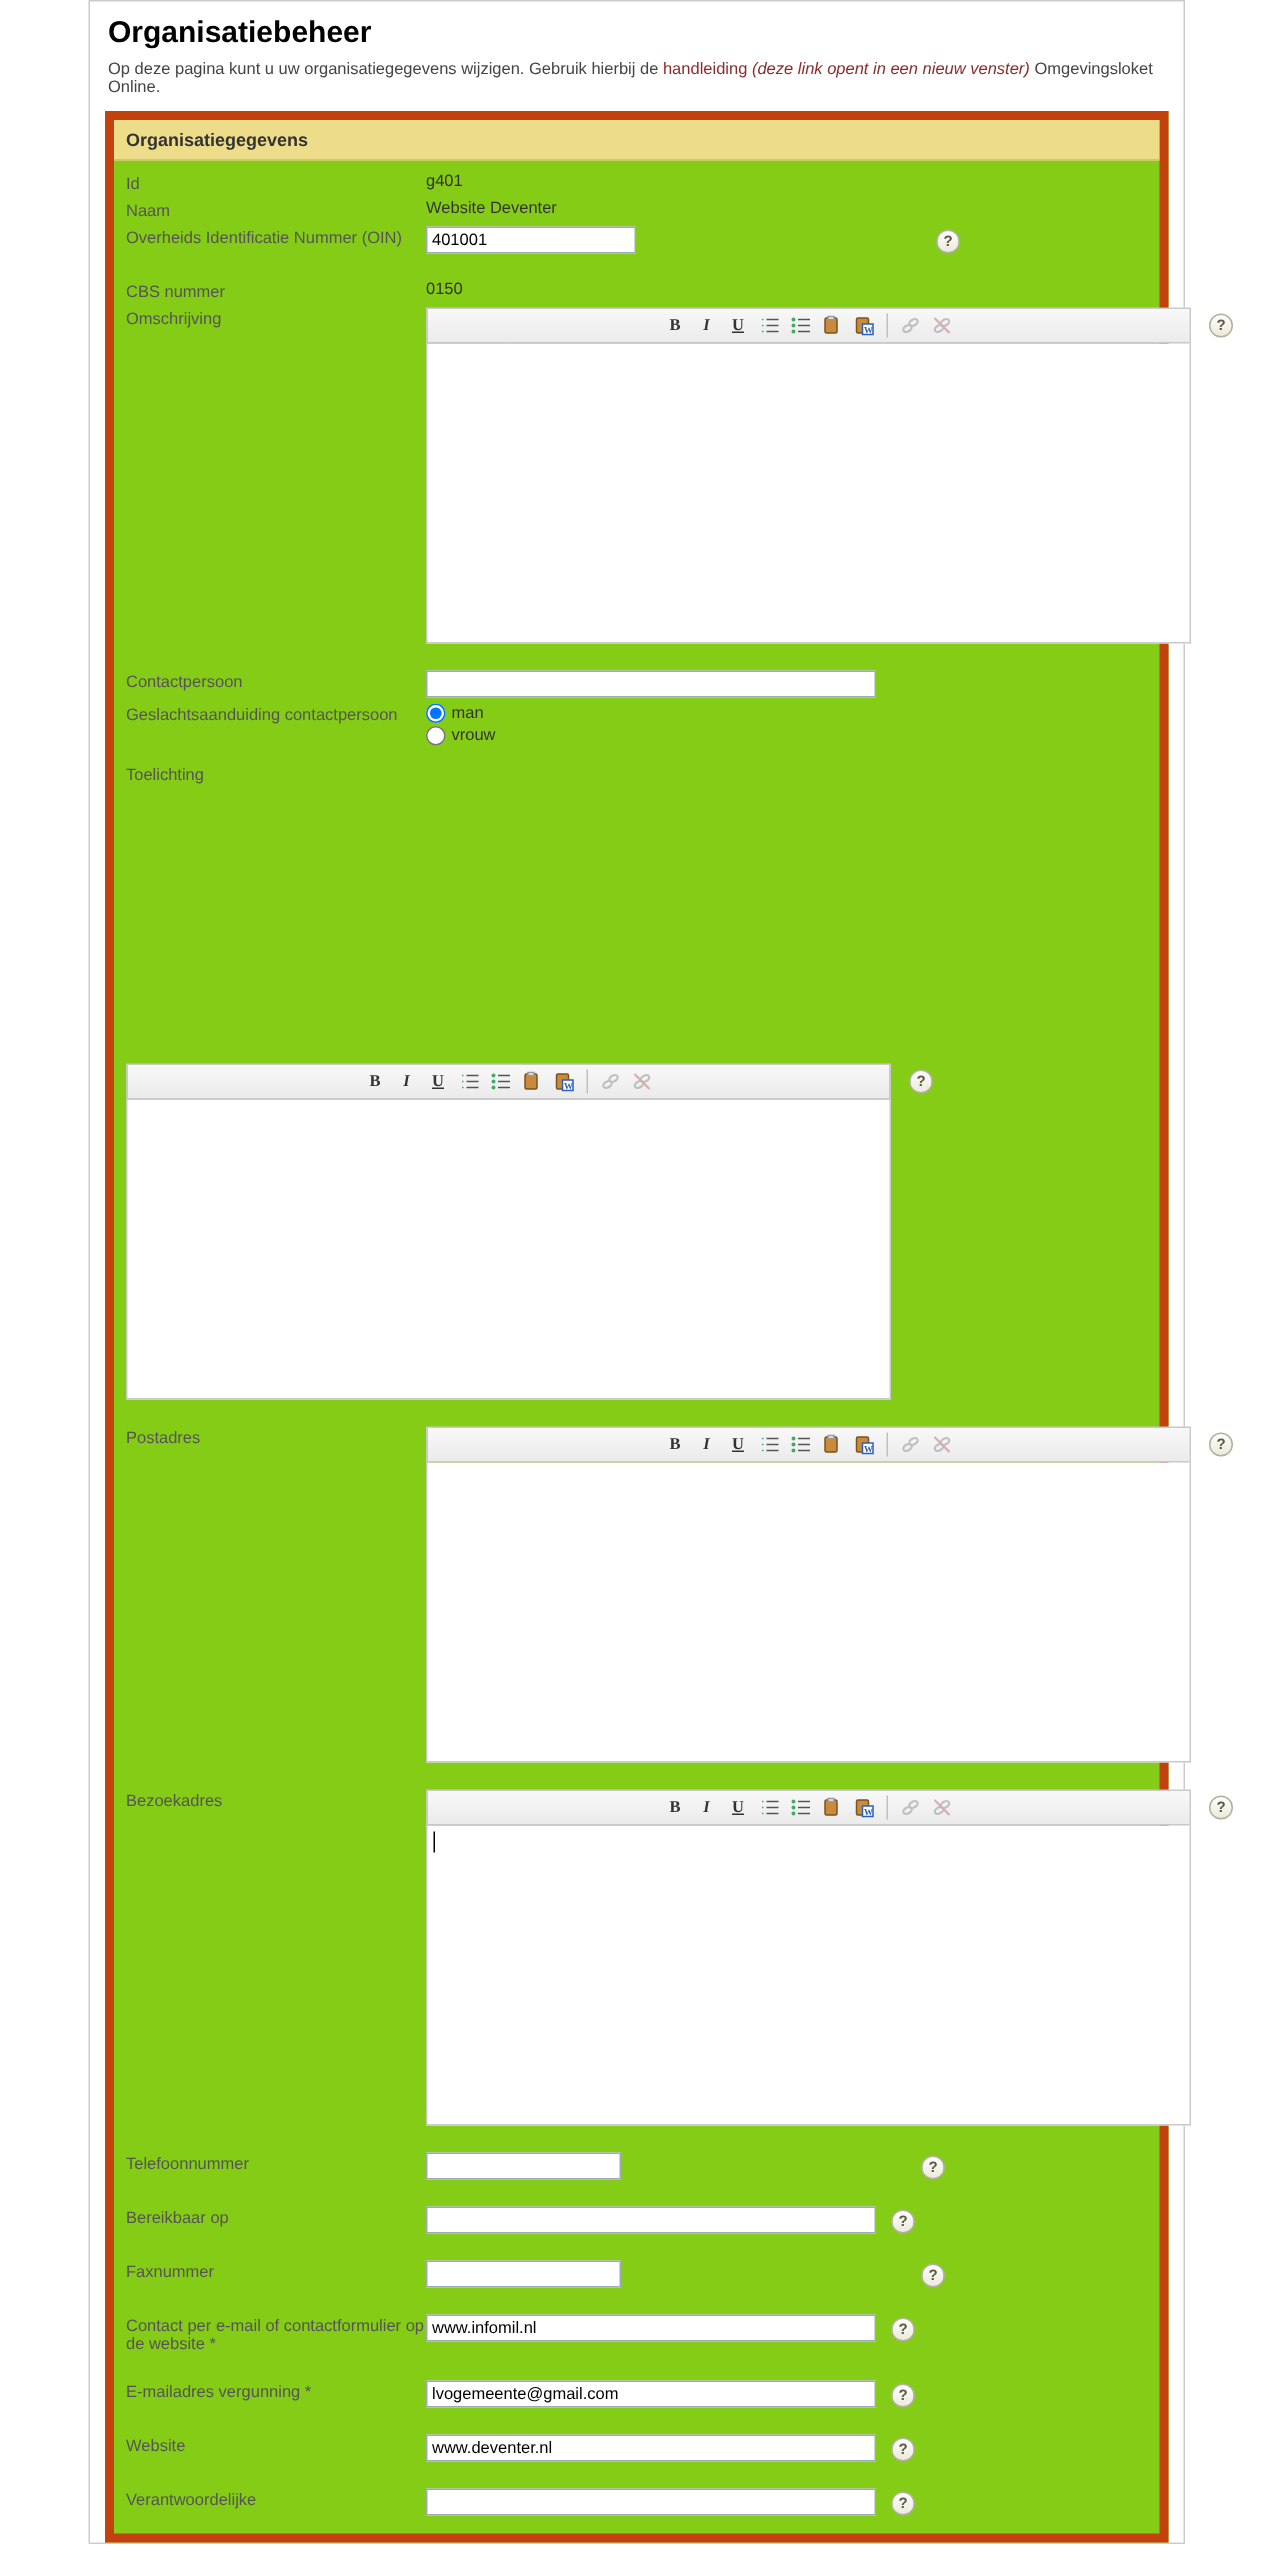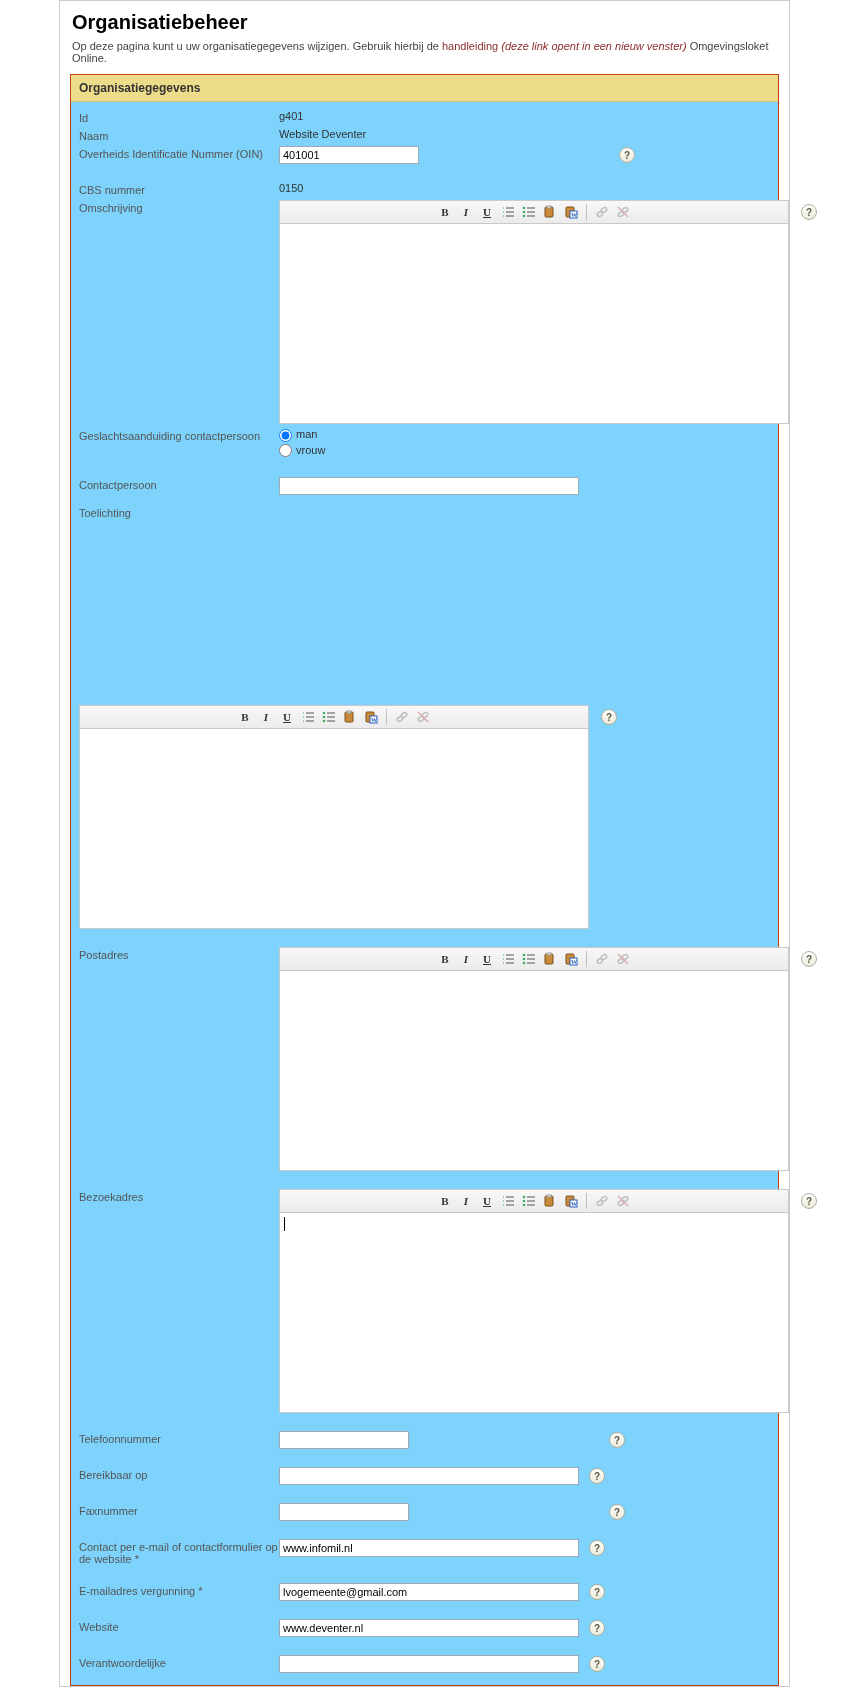--- a/index.html
+++ b/index.html
@@ -30,22 +30,22 @@
     color: #8b2c2c;
     text-decoration: none;
     text-align: center;
   }
   .intro em {
     font-style: italic;
     color: #8b2c2c;
   }
   .panel {
     margin: 0 10px;
-    background: #7dd3fc;
-    border: 1px solid #c2410c;
+    background: #84cc16;
+    border: 6px solid #c2410c;
   }
   .panel-header {
     background: #eddd8a;
     border-bottom: 1px solid #d4c56b;
     padding: 6px 8px;
     font-weight: bold;
     font-size: 12px;
     color: #333;
   }
   .form-body {
@@ -61,21 +61,21 @@
   .label-col {
     width: 200px;
     flex: 0 0 200px;
     padding-top: 2px;
     color: #555;
     font-size: 11px;
   }
   .value-col {
     flex: 1;
     display: flex;
-    align-items: center;
+    align-items: flex-end;
     position: relative;
   }
   .static-val {
     font-size: 11px;
     color: #333;
   }
   input[type="text"] {
     font-family: inherit;
     font-size: 11px;
     padding: 1px 3px;
@@ -286,34 +286,34 @@
                     </svg>
                   </span>
               </div>
               <div class="rte-area" contenteditable="true" style=""></div>
             </div>
             <span class="help rte-help">?</span>
           </div>
         </div>
       </div>
 
+      <div class="row spaced">
+        <div class="label-col">Contactpersoon</div>
+        <div class="value-col">
+          <input type="text" class="w300" value="" style="">
+        </div>
+      </div>
+
       <div class="row">
         <div class="label-col">Geslachtsaanduiding contactpersoon</div>
         <div class="value-col">
           <div class="radio-stack">
             <label><input type="radio" name="g" checked="" style=""><span>man</span></label>
             <label><input type="radio" name="g" style=""><span>vrouw</span></label>
           </div>
-        </div>
-      </div>
-
-      <div class="row spaced">
-        <div class="label-col">Contactpersoon</div>
-        <div class="value-col">
-          <input type="text" class="w300" value="" style="">
         </div>
       </div>
 
       <div class="row spaced-sm">
         <div class="label-col">Toelichting</div>
         <div class="value-col">
           <div class="rte-outer">
             <div class="rte-wrap">
               <div class="rte-toolbar">
                 <span class="tbtn bold">B</span>

